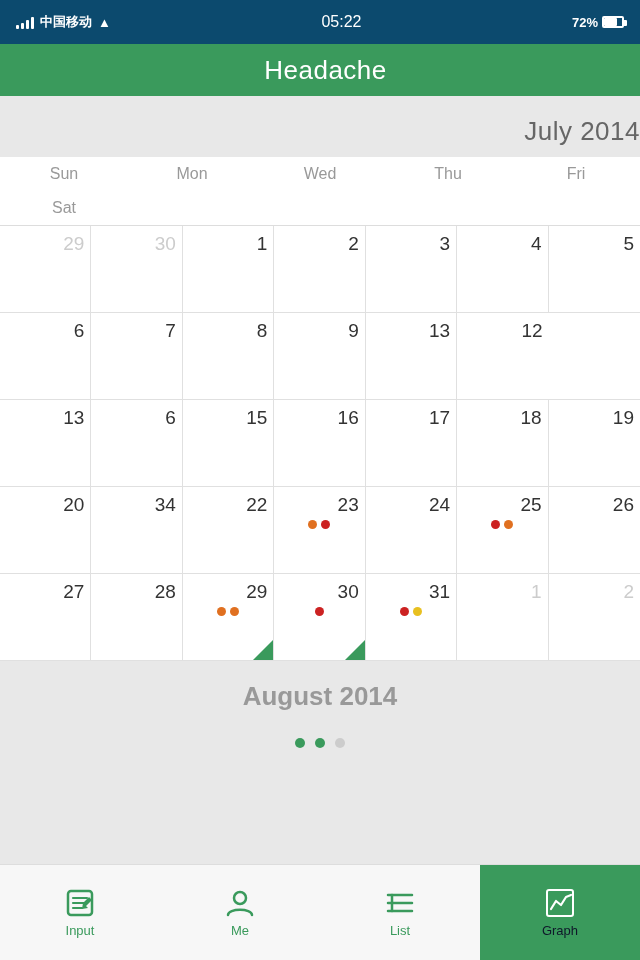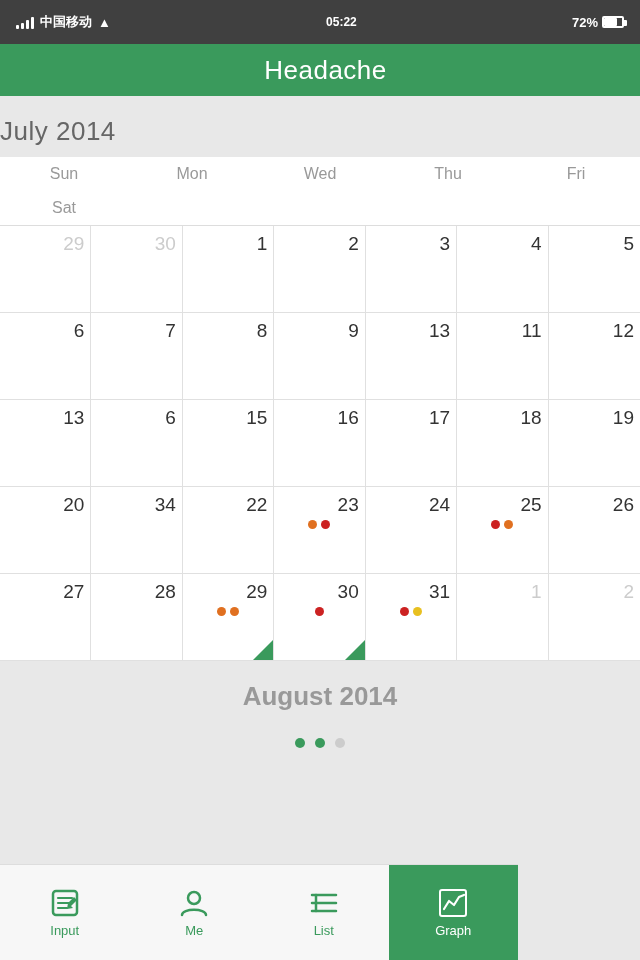--- a/index.html
+++ b/index.html
@@ -8,39 +8,39 @@
       width: 640px;
       height: 960px;
       font-family: -apple-system, 'Helvetica Neue', Arial, sans-serif;
       background: #e8e8e8;
       overflow: hidden;
       position: relative;
     }
 
     
     .status-bar {
-      background: #404040;
+      background: #0c4a6e;
       height: 44px;
       display: flex;
       align-items: center;
       justify-content: space-between;
       padding: 0 16px;
       color: white;
       font-size: 14px;
       font-weight: 600;
     }
     .status-bar .signal-area {
       display: flex;
       align-items: center;
       gap: 6px;
       font-size: 13px;
     }
     .status-bar .time {
-      font-size: 12px;
-      font-weight: 700;
+      font-size: 16px;
+      font-weight: 400;
     }
     .status-bar .battery-area {
       display: flex;
       align-items: center;
       gap: 4px;
       font-size: 13px;
     }
     .signal-bars {
       display: flex;
       align-items: flex-end;
@@ -97,21 +97,21 @@
     }
 
     
     .calendar-scroll {
       background: #e8e8e8;
       height: 760px;
       overflow: hidden;
     }
 
     .month-label {
-      text-align: left;
+      text-align: right;
       font-size: 26px;
       font-weight: 300;
       color: #666;
       padding: 20px 0 10px;
       letter-spacing: 0.5px;
     }
 
     .calendar-grid {
       background: white;
       margin: 0;
@@ -215,21 +215,21 @@
     }
     .page-dot.active {
       background: #3a9a5c;
     }
 
     
     .tab-bar {
       position: absolute;
       bottom: 0;
       left: 0;
-      width: 518px;
+      width: 640px;
       height: 96px;
       background: #f7f7f7;
       border-top: 1px solid #ddd;
       display: grid;
       grid-template-columns: repeat(4, 1fr);
     }
     .tab-item {
       display: flex;
       flex-direction: column;
       align-items: center;
@@ -238,21 +238,21 @@
       cursor: pointer;
     }
     .tab-item.active {
       background: #3a9a5c;
     }
     .tab-label {
       font-size: 13px;
       color: #3a9a5c;
     }
     .tab-item.active .tab-label {
-      color: #ffffff;
+      color: #0f172a;
     }
 
     
     .icon-svg {
       width: 32px;
       height: 32px;
     }
   </style>
 </head>
 <body>
@@ -332,23 +332,20 @@
         <div class="calendar-day">
           <span class="day-number">8</span>
         </div>
         <div class="calendar-day">
           <span class="day-number">9</span>
         </div>
         <div class="calendar-day">
           <span class="day-number">13</span>
         </div>
         <div class="calendar-day">
-          <span class="day-number">11</span>
-        </div>
-        <div class="calendar-day">
           <span class="day-number">12</span>
         </div>
       </div>
 
       <div class="calendar-week">
         <div class="calendar-day">
           <span class="day-number">13</span>
         </div>
         <div class="calendar-day">
           <span class="day-number">6</span>

